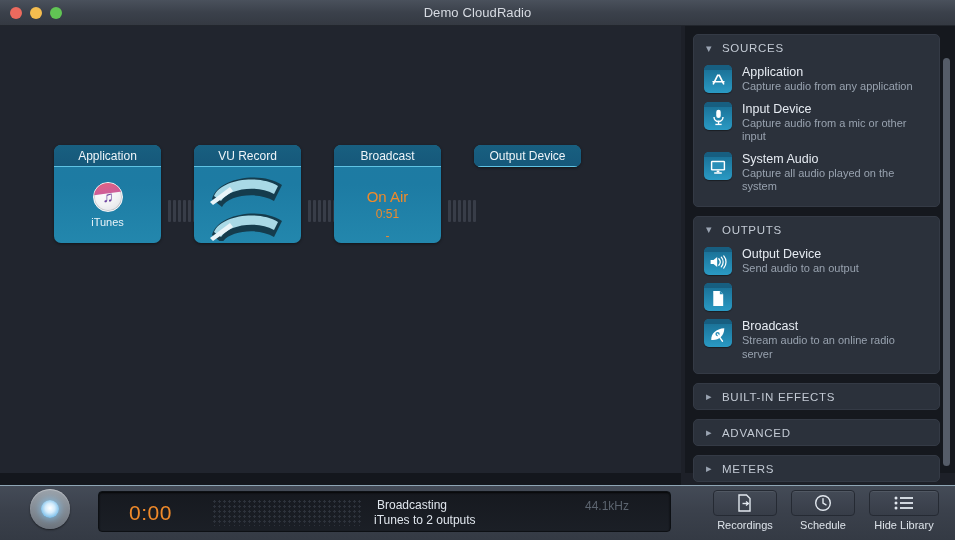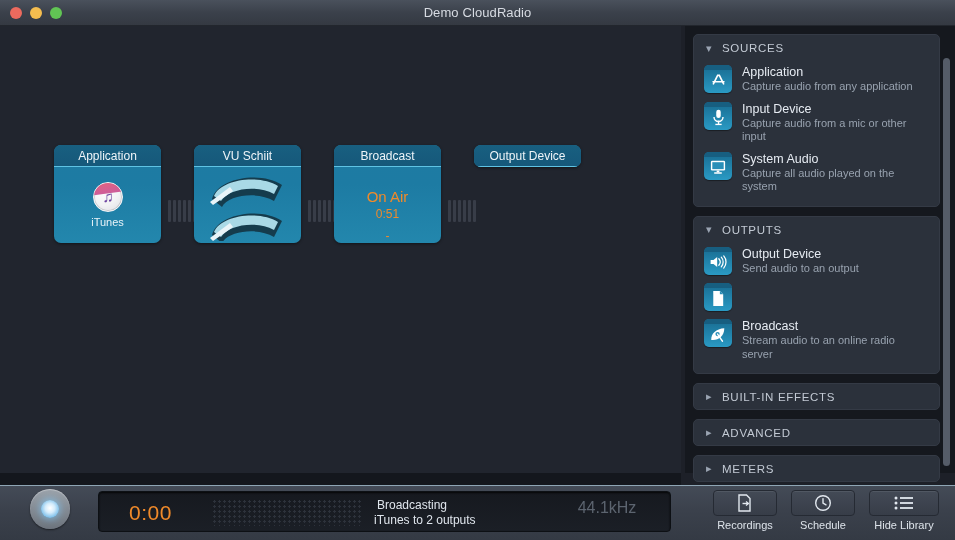--- a/index.html
+++ b/index.html
@@ -118,21 +118,21 @@
   .display { position:absolute; left:98px; top:491px; width:573px; height:41px;
     border-radius:4px; background:linear-gradient(to bottom,#16191f,#1b1f26);
     border:1px solid #0d1014; box-shadow:inset 0 1px 2px rgba(0,0,0,.8); }
   .disp-time { position:absolute; left:30px; top:9px; color:#f08a2a; font-size:21px; letter-spacing:.5px; }
   .dots { position:absolute; left:113px; top:7px; width:150px; height:27px;
     background-image:radial-gradient(#2e333c 1px, transparent 1.2px);
     background-size:5px 5px; opacity:.95; }
   .disp-l1 { position:absolute; left:278px; top:6px; color:#dfe5ec; font-size:12px; }
   .disp-l2 { position:absolute; left:275px; top:21px; color:#dfe5ec; font-size:12px; }
   .disp-rate { position:absolute; left:458px; top:7px; width:100px; text-align:center;
-               color:#5c646f; font-size:16px; }
+               color:#5c646f; font-size:12px; }
 
   .tbtns { position:absolute; right:16px; top:490px; display:flex; gap:14px; }
   .tbtn { width:64px; text-align:center; }
   .tbtn .box { width:64px; height:26px; border-radius:4px;
     background:linear-gradient(to bottom,#434a56,#373d48);
     border:1px solid #252a33; display:flex; align-items:center; justify-content:center;
     box-shadow:inset 0 1px 0 rgba(255,255,255,.08); }
   .tbtn .lbl { color:#dde3ea; font-size:11px; margin-top:3px; }
 
   svg { display:block; }
@@ -166,21 +166,21 @@
     <div class="connector" style="left:168px; top:174px;">
       <i></i>
         <i></i>
         <i></i>
         <i></i>
         <i></i>
         <i></i>
     </div>
 
     <div class="node" style="left:194px; top:119px;">
-      <div class="node-header">VU Schiit</div>
+      <div class="node-header">VU Record</div>
       <div class="node-body">
         <svg width="88" height="72" viewBox="0 0 88 72">
           <g>
             <path d="M8 30 C14 8, 58 2, 78 16 L70 32 C54 22, 24 26, 18 38 Z" fill="#153c4d"></path>
             <path d="M10 27 C17 10, 55 5, 74 17 L70 25 C52 15, 24 20, 17 32 Z" fill="#a9d9e6"></path>
             <path d="M6 33 L26 18 L29 22 L9 36 Z" fill="#e9f4f8"></path>
           </g>
           <g transform="translate(0,36)">
             <path d="M8 30 C14 8, 58 2, 78 16 L70 32 C54 22, 24 26, 18 38 Z" fill="#153c4d"></path>
             <path d="M10 27 C17 10, 55 5, 74 17 L70 25 C52 15, 24 20, 17 32 Z" fill="#a9d9e6"></path>

